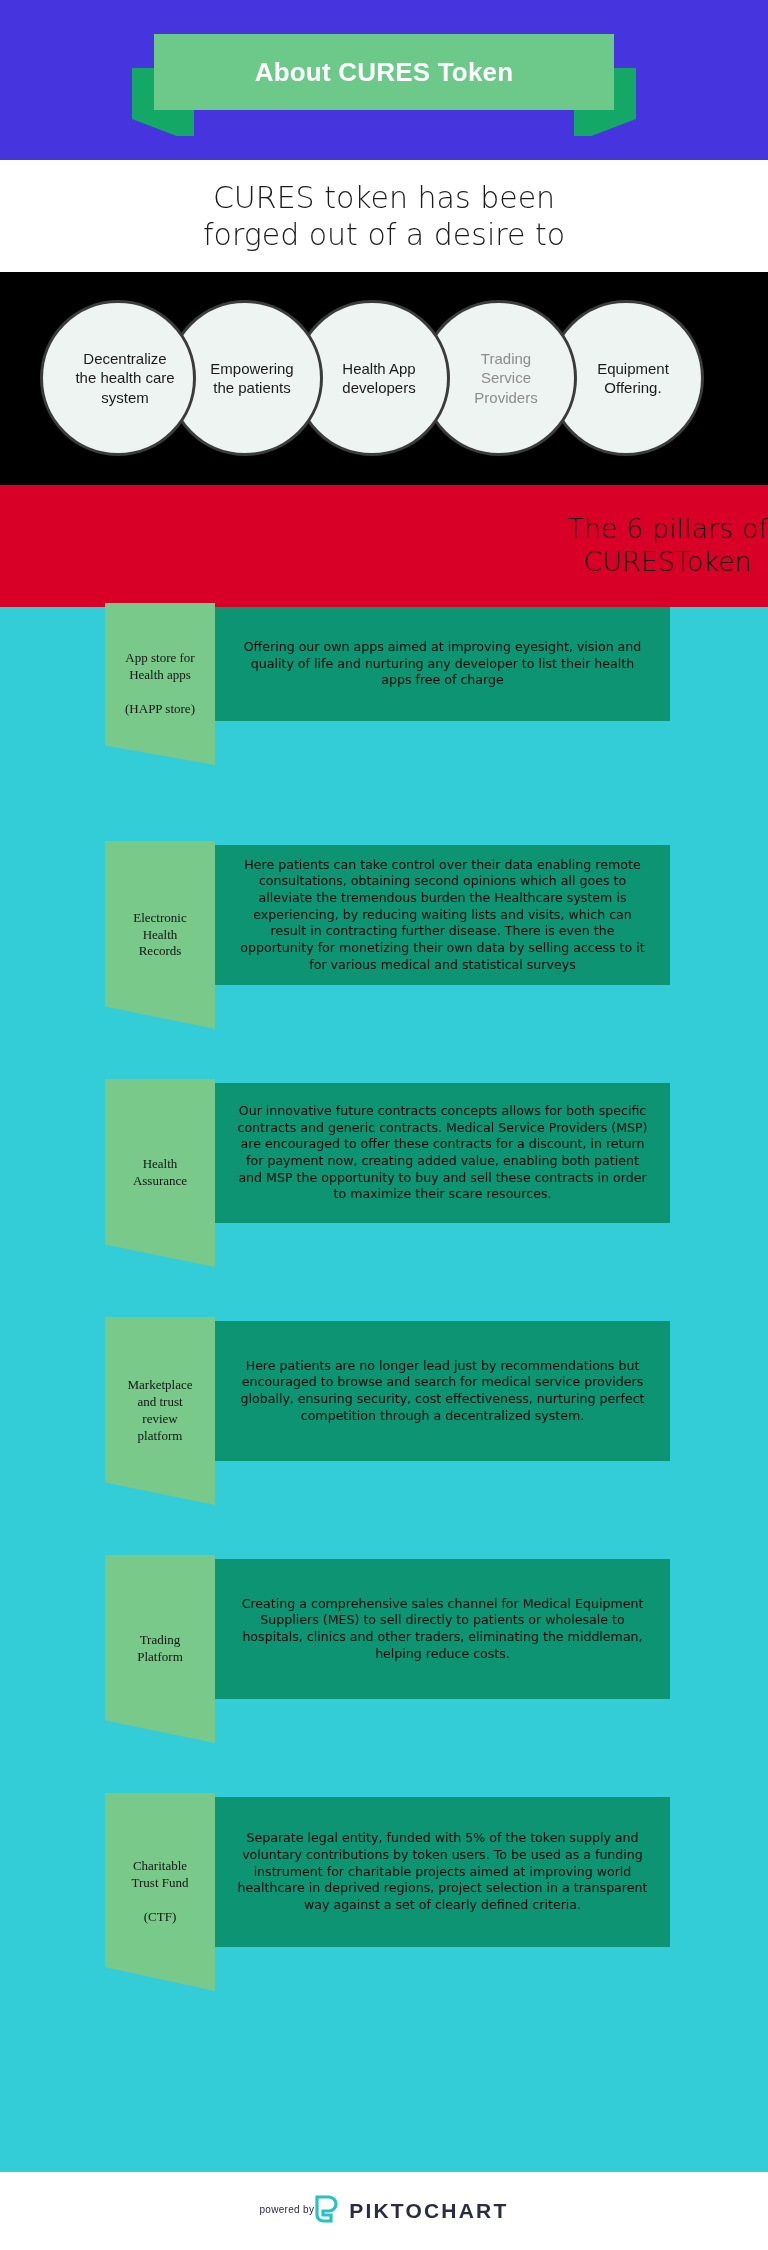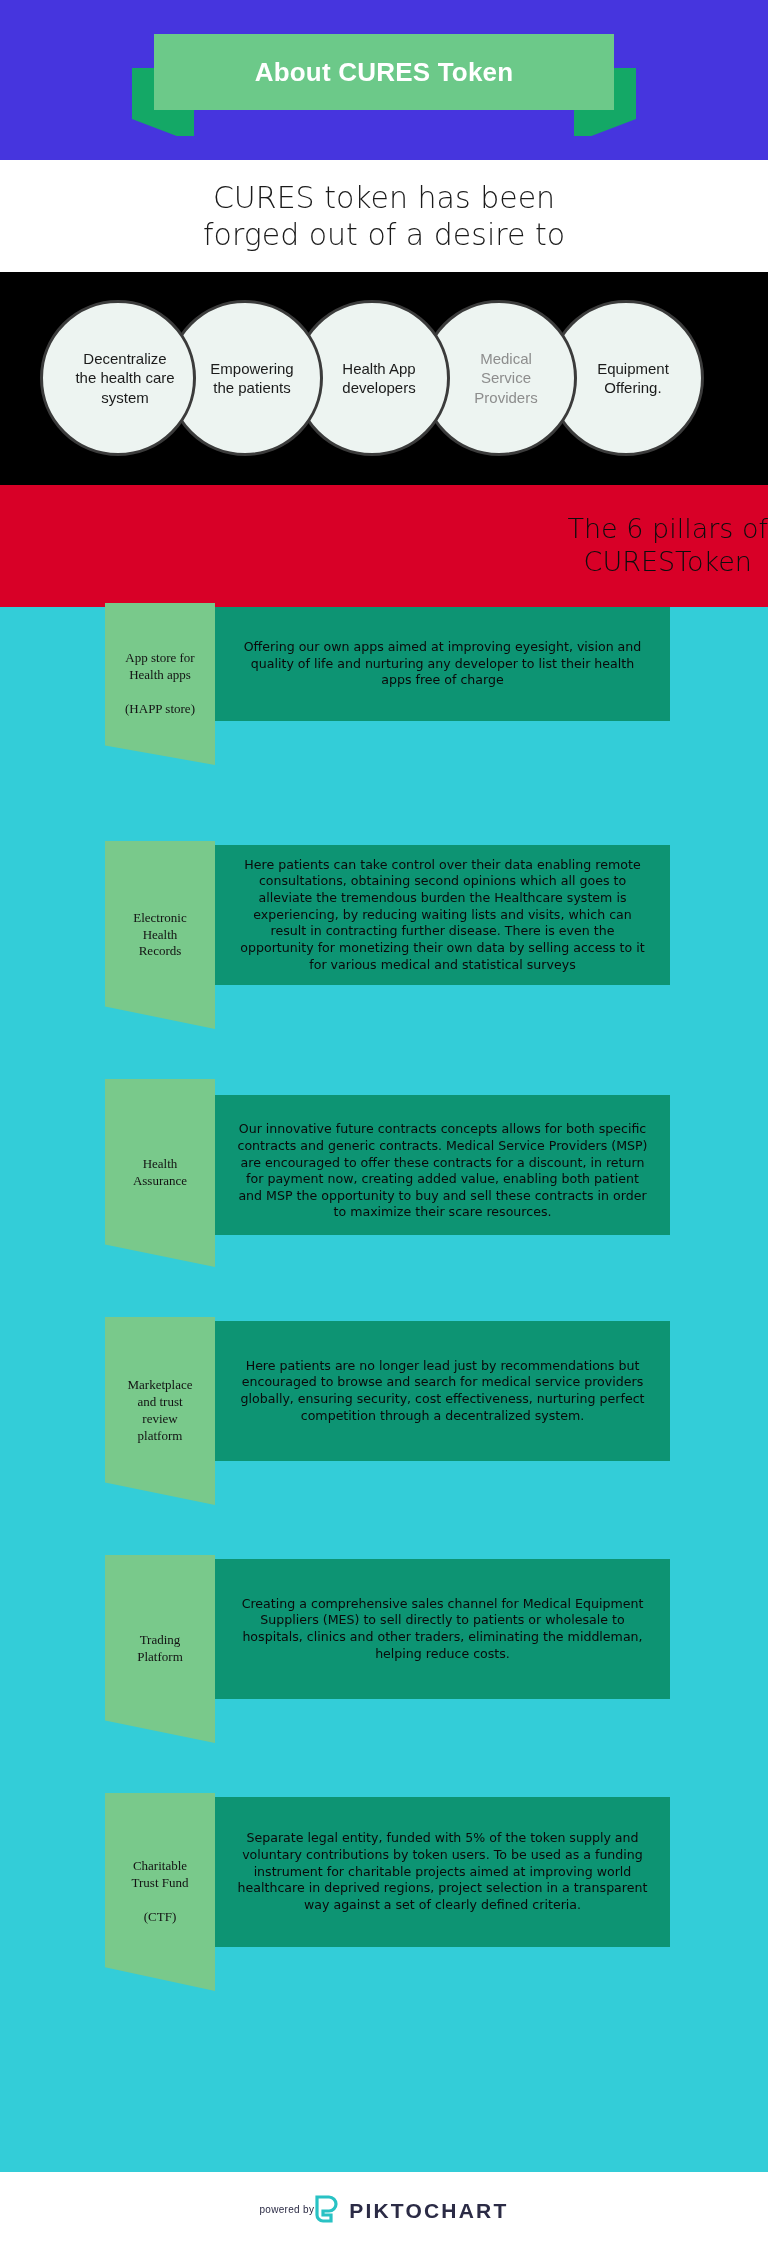--- a/index.html
+++ b/index.html
@@ -240,21 +240,21 @@
     </div>
     <div class="circle c1">
       <span class="circle-label">Empowering
 the patients</span>
     </div>
     <div class="circle c2">
       <span class="circle-label">Health App
 developers</span>
     </div>
     <div class="circle c3">
-      <span class="circle-label muted">Medical Service
+      <span class="circle-label muted">Trading Service
 Providers</span>
     </div>
     <div class="circle c4">
       <span class="circle-label">Equipment Offering.</span>
     </div>
   </div>
 
   <div class="red-band">
     <div class="red-heading">
       <div>The 6 pillars of</div>
@@ -281,21 +281,21 @@
         <p class="pillar-desc">Here patients can take control over their data enabling remote consultations, obtaining second opinions which all goes to alleviate the tremendous burden the Healthcare system is experiencing, by reducing waiting lists and visits, which can result in contracting further disease. There is even the opportunity for monetizing their own data by selling access to it for various medical and statistical surveys</p>
       </div>
       <div class="pillar-tab" style="top: -4px; height: 188px;">
         <span class="pillar-tab-label">Electronic
 Health
 Records</span>
       </div>
     </div>
 
     <div class="pillar" id="p2" style="top: 476px; height: 198px;">
-      <div class="pillar-body" style="top: 12px; height: 140px; align-items: flex-end;">
+      <div class="pillar-body" style="top: 0px; height: 140px;">
         <p class="pillar-desc">Our innovative future contracts concepts allows for both specific contracts and generic contracts. Medical Service Providers (MSP) are encouraged to offer these contracts for a discount, in return for payment now, creating added value, enabling both patient and MSP the opportunity to buy and sell these contracts in order to maximize their scare resources.</p>
       </div>
       <div class="pillar-tab" style="top: -4px; height: 188px;">
         <span class="pillar-tab-label">Health
 Assurance</span>
       </div>
     </div>
 
     <div class="pillar" id="p3" style="top: 714px; height: 198px;">
       <div class="pillar-body" style="top: 0px; height: 140px;">

